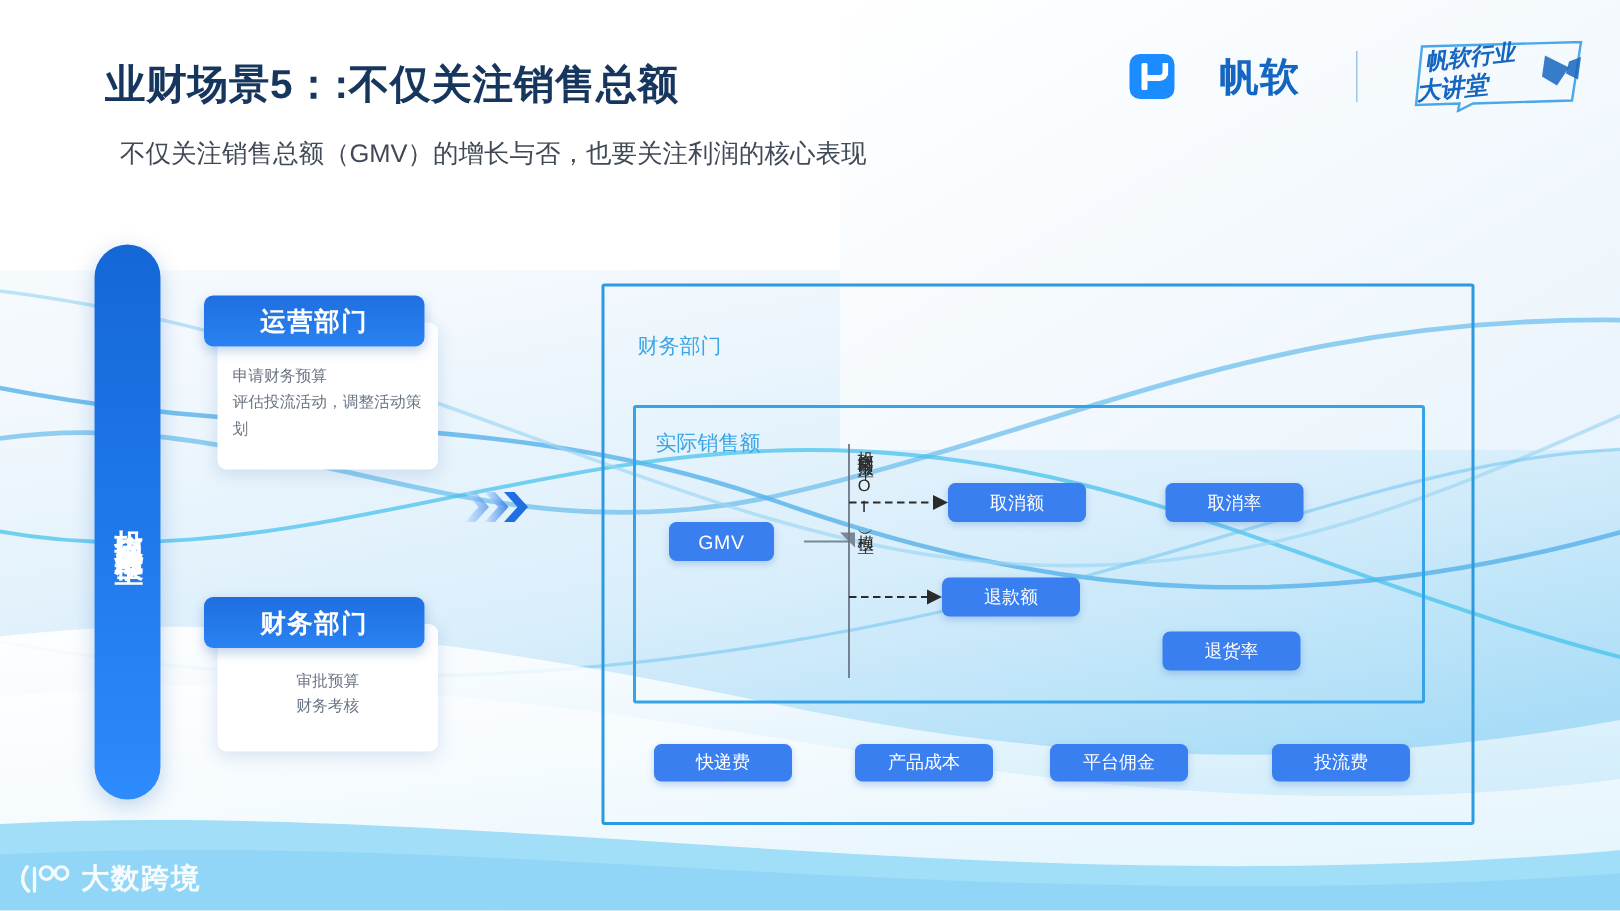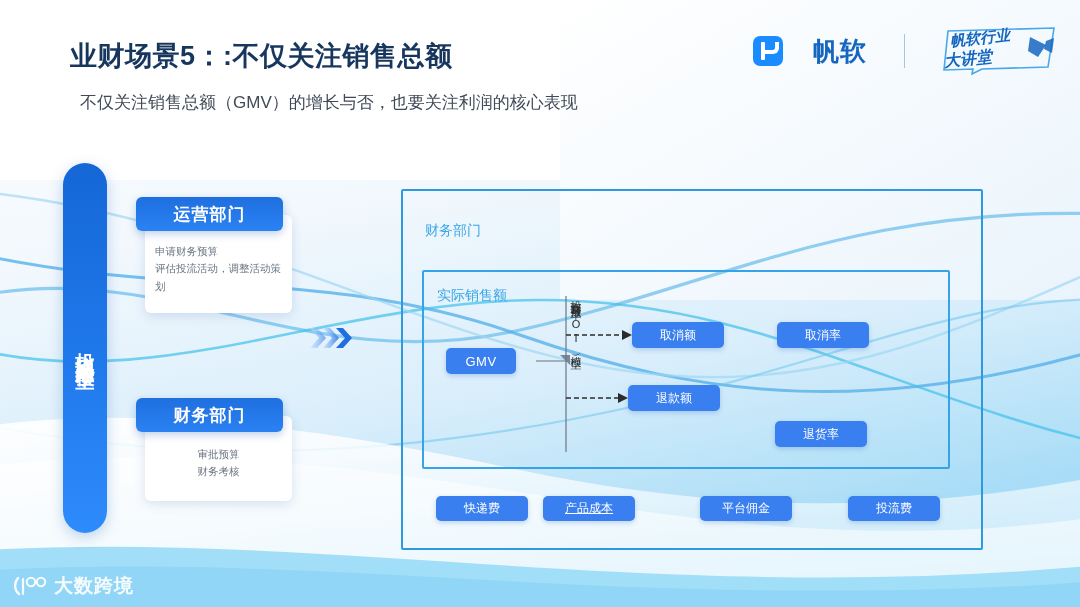--- a/index.html
+++ b/index.html
@@ -233,21 +233,21 @@
     background: #3a7ff0;
     color: #fff;
     font-size: 12px;
     display: flex;
     align-items: center;
     justify-content: center;
     box-shadow: 0 2px 5px rgba(40,100,200,0.25);
     white-space: nowrap;
   }
   #cost-express { left: 436px; }
-  #cost-product { left: 543px; text-decoration: underline; }
+  #cost-product { left: 570px; }
   #cost-commission { left: 700px; }
   #cost-ads     { left: 848px; }
 
   
   .roi-label {
     position: absolute;
     left: 570px;
     top: 292px;
     font-size: 11px;
     color: #2b2b2b;

